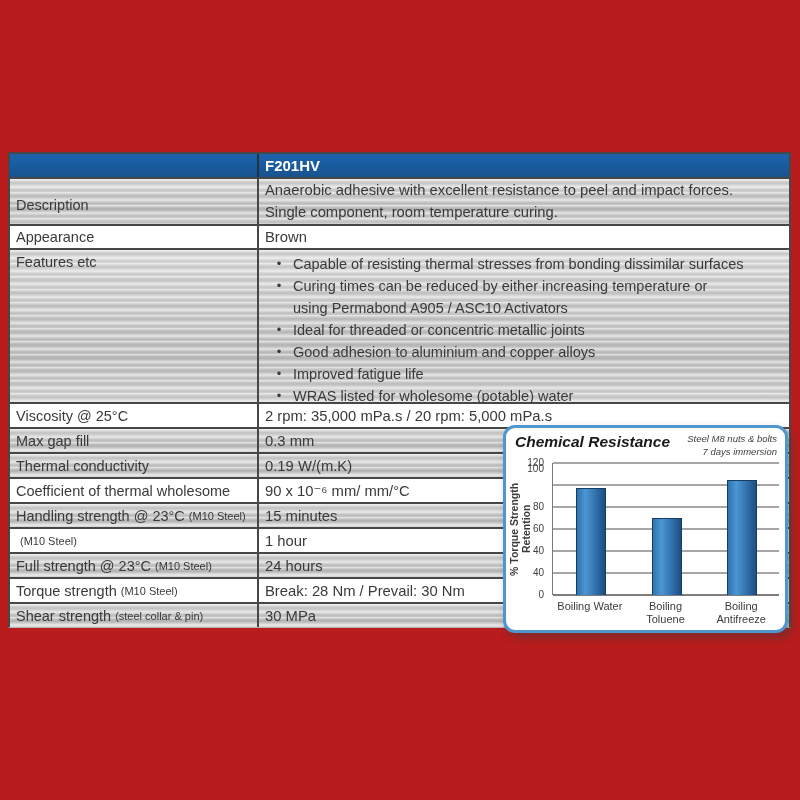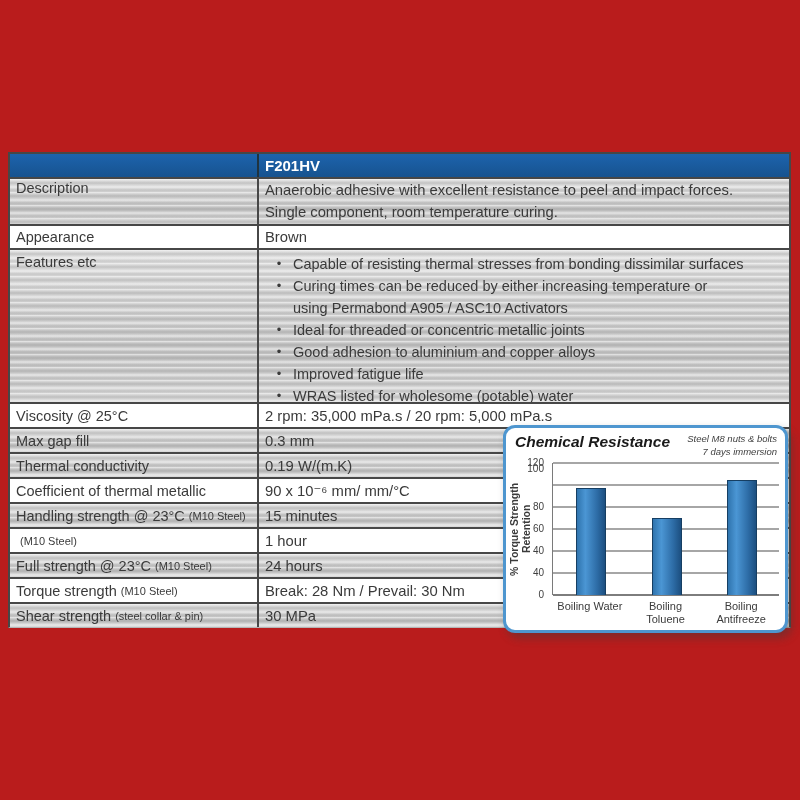--- a/index.html
+++ b/index.html
@@ -19,21 +19,21 @@
   .cell.label{ width:247px; flex:none; padding:0 4px 0 6px; white-space:nowrap; }
   .cell.value{ flex:1; border-left:2px solid #474747; padding:0 4px 0 6px; }
   .row.header{ height:23px; background:linear-gradient(180deg,#1d63ad,#17538f); }
   .row.header .cell.value{ border-left:2px solid #20333f; }
   .header-text{ color:#ffffff; font-weight:bold; font-size:15px; }
   .h25{ height:25px; }
   .h-desc{ height:47px; }
   .h-app{ height:24px; }
   .h-feat{ height:154px; }
   .h-desc .cell, .h-feat .cell{ align-items:flex-start; }
-  .h-desc .cell.label{ padding-top:1px; }
+  .h-desc .cell.label{ padding-top:18px; }
   .h-feat .cell.label{ padding-top:4px; }
   .shaded{
     background-image:
       repeating-linear-gradient(180deg,
         rgba(255,255,255,0.65) 0px, rgba(255,255,255,0.0) 2px,
         rgba(0,0,0,0.10) 4px,  rgba(255,255,255,0.0) 6px,
         rgba(255,255,255,0.55) 8px, rgba(0,0,0,0.07) 11px,
         rgba(255,255,255,0.0) 13px),
       linear-gradient(180deg,#dcdcdc 0%,#cfcfcf 35%,#c2c2c2 70%,#d6d6d6 100%);
   }
@@ -162,21 +162,21 @@
       <div class="cell label">
           <span class="lbl">Thermal conductivity</span>
         </div>
       <div class="cell value">
           <span class="val">0.19 W/(m.K)</span>
         </div>
     </div>
 
     <div class="row plain h25">
       <div class="cell label">
-          <span class="lbl">Coefficient of thermal metallic</span>
+          <span class="lbl">Coefficient of thermal wholesome</span>
         </div>
       <div class="cell value">
           <span class="val">90 x 10⁻⁶ mm/ mm/°C</span>
         </div>
     </div>
 
     <div class="row shaded h25">
       <div class="cell label">
           <span class="lbl">Handling strength @ 23°C</span>
           <span class="note">(M10 Steel)</span>

